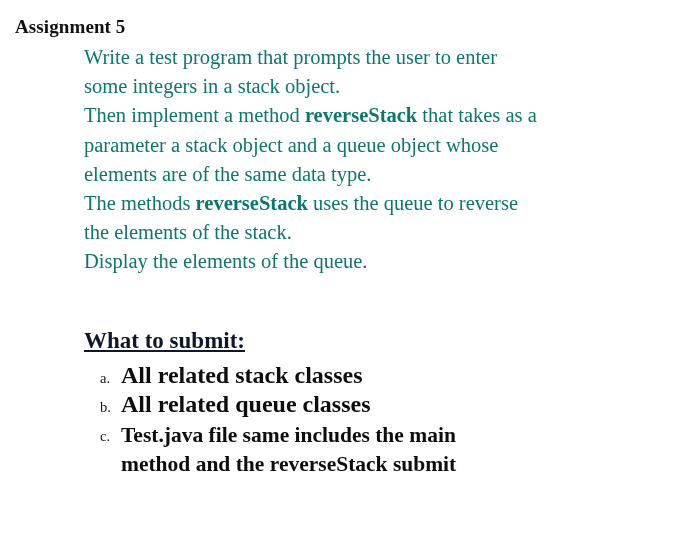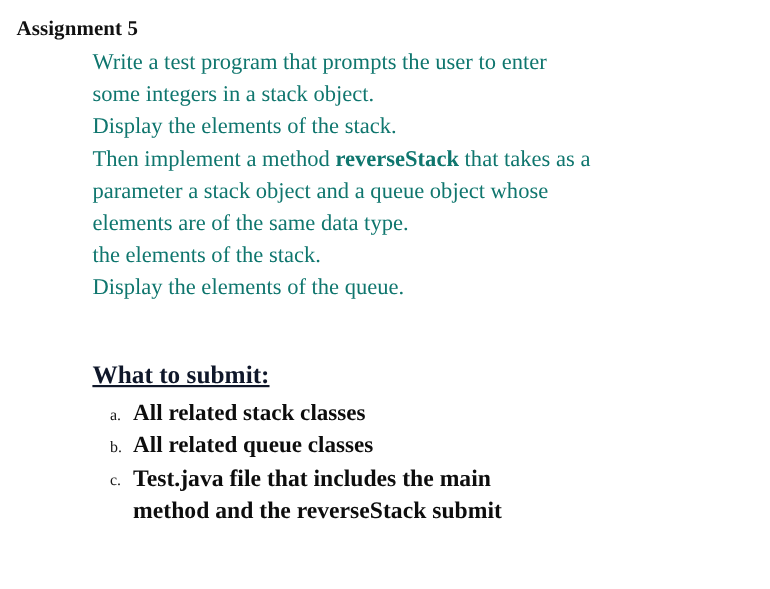--- a/index.html
+++ b/index.html
@@ -82,21 +82,21 @@
     color: #141414;
   }
   .list-item .item-text {
     font-weight: bold;
     color: #0d0d0d;
   }
   .item-sm {
     margin-bottom: 3px;
   }
   .item-sm .item-text {
-    font-size: 21px;
+    font-size: 24px;
     line-height: 26px;
     white-space: pre;
   }
   .item-sm .marker {
     position: relative;
     top: 0px;
   }
   .item-lg {
     margin-top: 4px;
   }
@@ -116,24 +116,24 @@
 </head>
 <body>
 
 <div id="page">
 
   <div class="doc-title">Assignment 5</div>
 
   <div class="body-block">
     <div class="body-line"><span>Write a test program that prompts the user to enter</span></div>
     <div class="body-line"><span>some integers in a stack object.</span></div>
-    <div class="body-line"><span>Display the elements of the stack.</span></div>
     <div class="body-line"><span>Then implement a method </span><span style="font-weight: bold;">reverseStack</span><span> that takes as a</span></div>
     <div class="body-line"><span>parameter a stack object and a queue object whose</span></div>
     <div class="body-line"><span>elements are of the same data type.</span></div>
+    <div class="body-line"><span>The methods </span><span style="font-weight: bold;">reverseStack</span><span> uses the queue to reverse</span></div>
     <div class="body-line"><span>the elements of the stack.</span></div>
     <div class="body-line"><span>Display the elements of the queue.</span></div>
   </div>
 
   <div class="submit-heading">What to submit:</div>
 
   <div class="submit-list">
 
     <div class="list-item item-sm">
       <span class="marker">a.</span>
@@ -141,20 +141,20 @@
     </div>
 
     <div class="list-item item-sm">
       <span class="marker">b.</span>
       <span class="item-text">All related queue classes</span>
     </div>
 
     <div class="list-item item-lg">
       <span class="marker">c.</span>
       <span class="item-text">
-        <span class="wrap-line">Test.java file that includes the main</span>
+        <span class="wrap-line">Test.java file same includes the main</span>
         <span class="wrap-line">method and the reverseStack submit</span>
       </span>
     </div>
 
   </div>
 
 </div>
 
 </body></html>

